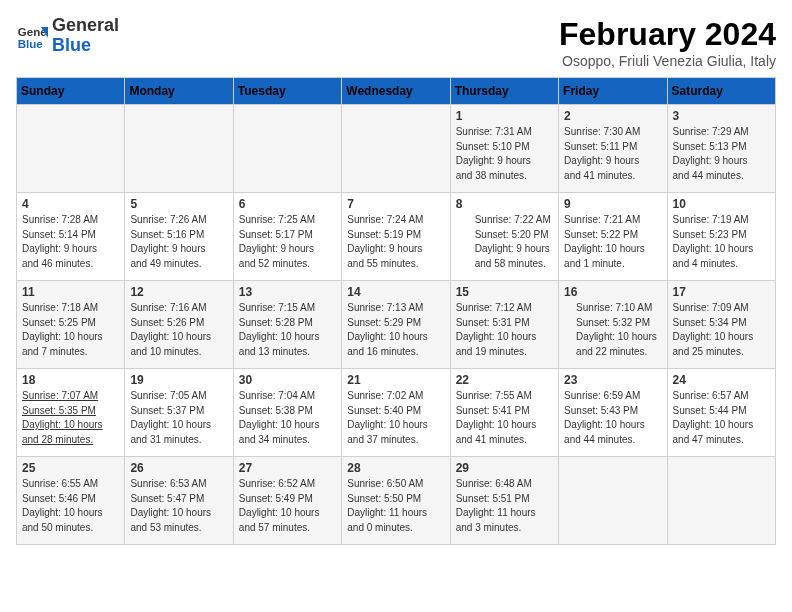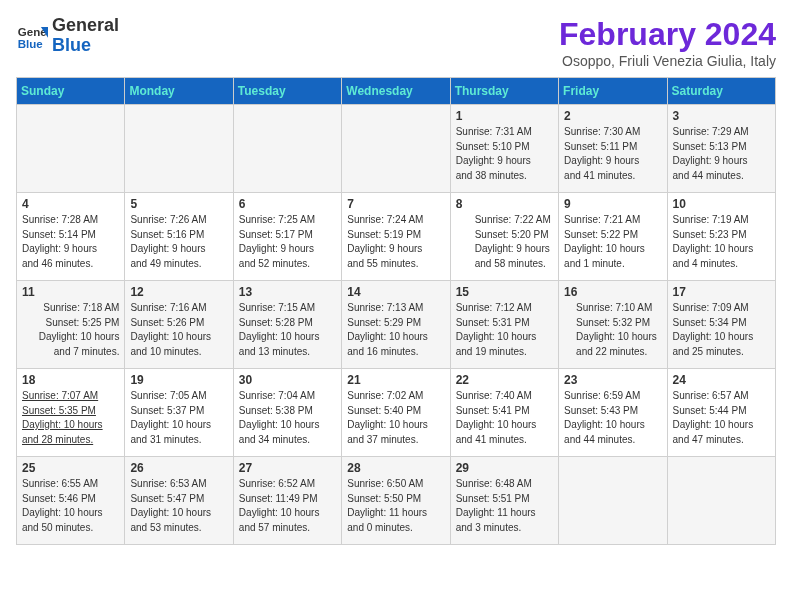--- a/index.html
+++ b/index.html
@@ -29,34 +29,34 @@
     .logo-general { color: #333; }
     .logo-blue { color: #1565c0; }
     .logo-icon {
       width: 32px;
       height: 32px;
     }
     .title-block { text-align: right; }
     .month-title {
       font-size: 32px;
       font-weight: bold;
-      color: #6d28d9;
+      color: #000000;
     }
     .location {
       font-size: 14px;
       color: #555;
     }
     table {
       width: 100%;
       border-collapse: collapse;
       table-layout: fixed;
     }
     thead tr th {
       background: #1565c0;
-      color: #5eead4;
+      color: #000000;
       font-size: 12px;
       font-weight: bold;
       padding: 6px 4px;
       text-align: left;
       border: 1px solid #ccc;
     }
     tbody tr td {
       border: 1px solid #d0d0d0;
       vertical-align: top;
       padding: 4px 5px;
@@ -196,21 +196,21 @@
           <span class="day-number">10</span>
           <div class="cell-content" style="white-space: pre-line;">Sunrise: 7:19 AM
 Sunset: 5:23 PM
 Daylight: 10 hours
 and 4 minutes.</div>
         </td>
       </tr>
       <tr>
         <td>
           <span class="day-number">11</span>
-          <div class="cell-content" style="white-space: pre-line; text-align: right;">Sunrise: 7:18 AM
+          <div class="cell-content" style="white-space: pre-line;">Sunrise: 7:18 AM
 Sunset: 5:25 PM
 Daylight: 10 hours
 and 7 minutes.</div>
         </td>
         <td>
           <span class="day-number">12</span>
           <div class="cell-content" style="white-space: pre-line;">Sunrise: 7:16 AM
 Sunset: 5:26 PM
 Daylight: 10 hours
 and 10 minutes.</div>
@@ -275,21 +275,21 @@
         </td>
         <td>
           <span class="day-number">21</span>
           <div class="cell-content" style="white-space: pre-line;">Sunrise: 7:02 AM
 Sunset: 5:40 PM
 Daylight: 10 hours
 and 37 minutes.</div>
         </td>
         <td>
           <span class="day-number">22</span>
-          <div class="cell-content" style="white-space: pre-line;">Sunrise: 7:40 AM
+          <div class="cell-content" style="white-space: pre-line;">Sunrise: 7:55 AM
 Sunset: 5:41 PM
 Daylight: 10 hours
 and 41 minutes.</div>
         </td>
         <td>
           <span class="day-number">23</span>
           <div class="cell-content" style="white-space: pre-line;">Sunrise: 6:59 AM
 Sunset: 5:43 PM
 Daylight: 10 hours
 and 44 minutes.</div>
@@ -313,21 +313,21 @@
         <td>
           <span class="day-number">26</span>
           <div class="cell-content" style="white-space: pre-line;">Sunrise: 6:53 AM
 Sunset: 5:47 PM
 Daylight: 10 hours
 and 53 minutes.</div>
         </td>
         <td>
           <span class="day-number">27</span>
           <div class="cell-content" style="white-space: pre-line;">Sunrise: 6:52 AM
-Sunset: 11:49 PM
+Sunset: 5:49 PM
 Daylight: 10 hours
 and 57 minutes.</div>
         </td>
         <td>
           <span class="day-number">28</span>
           <div class="cell-content" style="white-space: pre-line;">Sunrise: 6:50 AM
 Sunset: 5:50 PM
 Daylight: 11 hours
 and 0 minutes.</div>
         </td>

